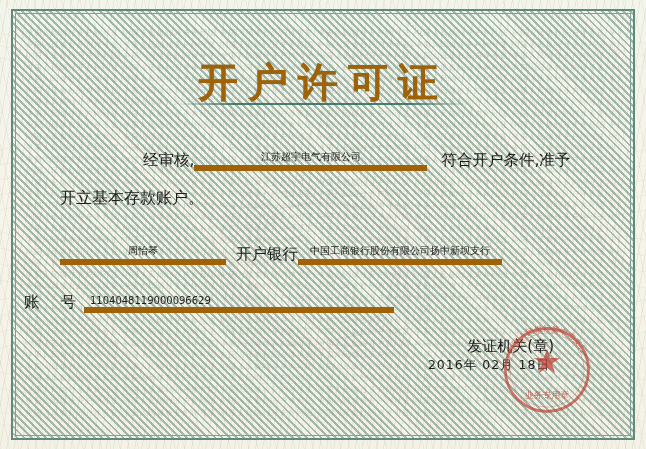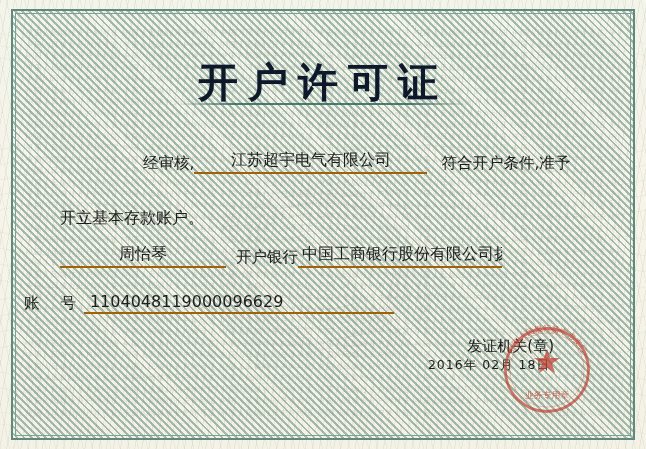--- a/index.html
+++ b/index.html
@@ -103,21 +103,21 @@
   .title {
     position: absolute;
     top: 55px;
     left: 0;
     right: 0;
     text-align: center;
     font-family: "DejaVu Serif", serif;
     font-size: 40px;
     font-weight: bold;
     letter-spacing: 10px;
-    color: #0f172a;
+    color: #a16207;
     text-shadow: 0 0 1px rgba(47,107,93,0.6);
   }
   .title-underline {
     position: absolute;
     top: 103px;
     left: 176px;
     width: 292px;
     height: 2px;
     background: linear-gradient(90deg, rgba(47,107,93,0) 0%, rgba(47,107,93,0.85) 20%, rgba(47,107,93,0.85) 80%, rgba(47,107,93,0) 100%);
   }
@@ -148,34 +148,34 @@
   .line {
     position: absolute;
     display: flex;
     align-items: flex-end;
     font-size: 15.5px;
     color: #1d1d1d;
     font-family: "DejaVu Sans", sans-serif;
   }
   .label { white-space: nowrap; }
   .fill {
-    border-bottom: 2px solid #a16207;
+    border-bottom: 6px solid #a16207;
     text-align: center;
-    font-size: 16px;
+    font-size: 10px;
     padding: 0 4px 1px 4px;
     color: #1d1d1d;
     white-space: nowrap;
     overflow: hidden;
   }
 
   .line1 { top: 150px; left: 95px; padding-left: 48px; }
   .line1 .fill { width: 225px; }
   .line1 .tail { margin-left: 14px; white-space: nowrap; text-align: right; }
 
-  .line2 { top: 208px; left: 60px; font-size: 16px; }
+  .line2 { top: 188px; left: 60px; font-size: 16px; }
 
   .line3 { top: 244px; left: 60px; }
   .line3 .fill { width: 158px; }
   .line3 .mid { margin-left: 10px; white-space: nowrap; }
   .line3 .fill2 { width: 196px; }
 
   .line4 { top: 292px; left: 24px; }
   .line4 .label { letter-spacing: 8px; }
   .line4 .fill { width: 300px; text-align: left; padding-left: 6px; }
 

